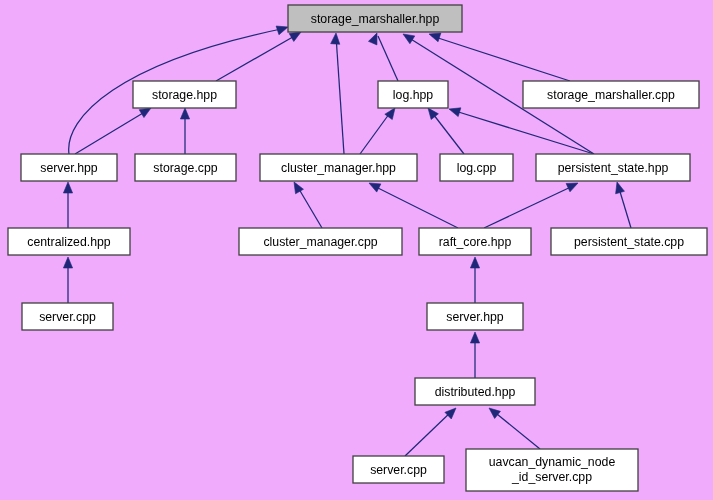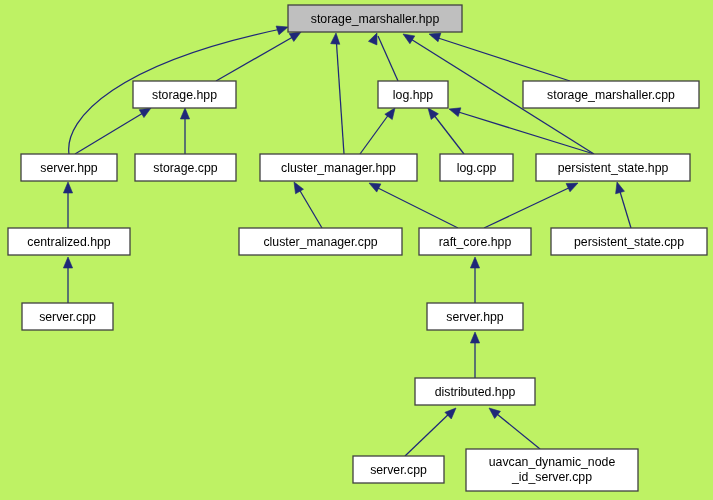--- a/index.html
+++ b/index.html
@@ -4,21 +4,21 @@
 <style>
   html, body {
     margin: 0;
     padding: 0;
     background: #ffffff;
   }
   #graph-root {
     position: relative;
     width: 713px;
     height: 500px;
-    background: #bef264;
+    background: #f0abfc;
     font-family: "Liberation Sans", sans-serif;
     text-align: right;
   }
   svg#graph-svg {
     position: absolute;
     left: 0;
     top: 0;
     width: 713px;
     height: 500px;
     overflow: visible;

